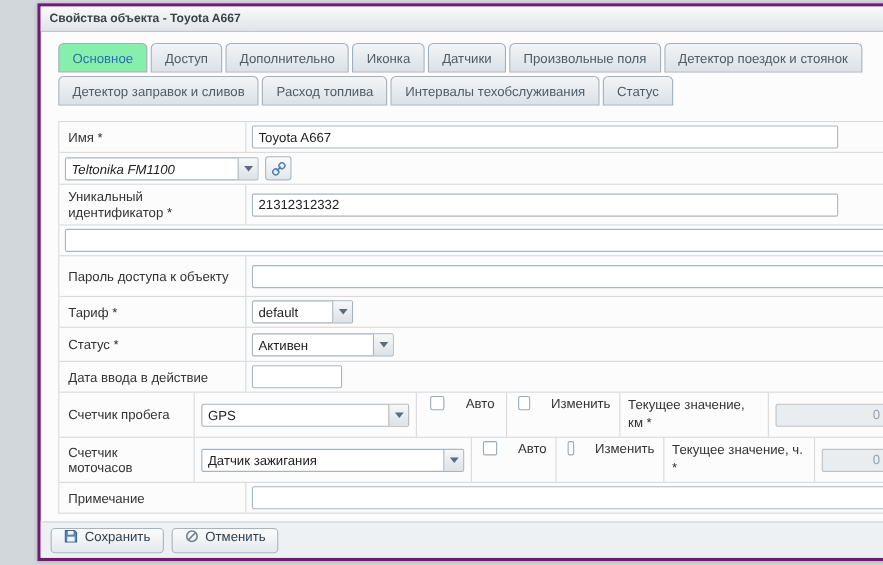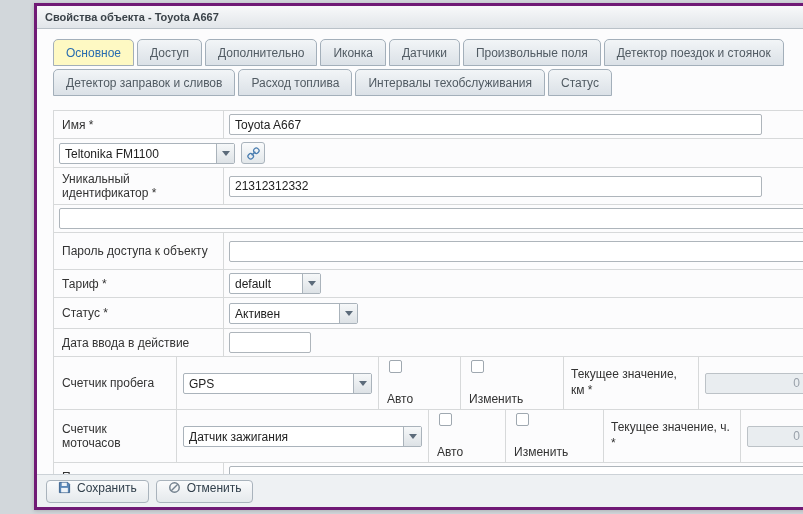--- a/index.html
+++ b/index.html
@@ -14,21 +14,21 @@
   .title { flex:1; font-size:11px; font-weight:bold; color:#3b4349; }
   .close { font-size:14px; color:#68727b; cursor:pointer; line-height:1; padding:0 2px; }
 
   .content { padding:10px 14px 0 16px; }
 
   .tabrow { display:flex; }
   .tabrow + .tabrow { margin-top:3px; }
   .tab { padding:6px 12px 5px; margin-right:3px; font-size:12px; color:#515b63;
     background:linear-gradient(#f2f5f7,#dbe1e7); border:1px solid #a3afba;
     border-radius:5px 5px 0 0; cursor:pointer; white-space:nowrap; }
-  .tab.active { background:#fef9c3; color:#2a6db0; }
+  .tab.active { background:#86efac; color:#2a6db0; }
 
   .form { margin-top:14px; border:1px solid #d7d9da; }
   .frow { display:flex; border-bottom:1px solid #d7d9da; min-height:27px; align-items:stretch; }
   .frow:last-child { border-bottom:none; }
   .frow.tall { min-height:37px; }
   .lbl { width:170px; padding:4px 8px; border-right:1px solid #d7d9da;
     font-size:12px; color:#333; display:flex; align-items:center; }
   .fld { flex:1; padding:3px 5px; display:flex; align-items:center; gap:6px; }
 
   .txt { height:21px; border:1px solid #aeb5bb; border-radius:2px; background:#fff;
@@ -37,31 +37,31 @@
   .wfull { flex:1; }
   .w82 { width:82px; }
 
   .combo { display:inline-flex; height:21px; border:1px solid #aab3bb; border-radius:2px;
     background:#fff; align-items:stretch; cursor:pointer; }
   .combo-text { flex:1; font-size:12px; color:#222; padding:3px 5px; white-space:nowrap; overflow:hidden; }
   .combo-btn { width:18px; border-left:1px solid #aab3bb;
     background:linear-gradient(#f6f8f9,#dde2e6); display:flex; align-items:center; justify-content:center; }
   .arrow { width:0; height:0; border-left:4px solid transparent; border-right:4px solid transparent;
     border-top:5px solid #5c6b7a; }
-  .w176{width:176px;} .w92{width:92px;} .w129{width:129px;} .w189{width:189px;} .w240{width:240px;}
+  .w176{width:176px;font-style:italic;} .w92{width:92px;} .w129{width:129px;} .w189{width:189px;} .w240{width:240px;}
 
   .sq-btn { width:24px; height:22px; border:1px solid #a9b3bc; border-radius:3px;
     background:linear-gradient(#fafbfc,#e2e7ea); display:flex; align-items:center; justify-content:center; cursor:pointer; }
 
   .counter > div { border-right:1px solid #d7d9da; }
   .counter > div:last-child { border-right:none; }
   .counter { min-height:41px; }
   .clbl { width:123px; padding:4px 8px; font-size:12px; color:#333; display:flex; align-items:center; }
   .ccombo { display:flex; align-items:center; padding:3px 6px; }
-  .ccheck { display:flex; flex-direction:column; justify-content:center; align-items:flex-start;
+  .ccheck { display:flex; justify-content:center; align-items:flex-start;
     padding:3px 8px; gap:19px; }
   .cb { width:13px; height:13px; border:1px solid #9fa8b0; border-radius:2px; background:#fff;
     margin-left:2px; cursor:pointer; }
   .cbl { font-size:12px; color:#333; }
   .ccur { font-size:12px; color:#333; padding:4px 7px; display:flex; align-items:center; line-height:1.3; }
   .cval { flex:1; display:flex; align-items:center; padding:3px 6px; justify-content:flex-end; }
   .num { height:21px; border:1px solid #bcc2c7; border-radius:2px; background:#e9edf0;
     color:#99a1aa; font-family:inherit; font-size:12px; text-align:right; padding:2px 5px; width:100%; }
   .r1 .cell-combo{width:202px;} .r1 .cell-auto{width:82px;} .r1 .cell-edit{width:103px;} .r1 .cell-cur{width:135px;}
   .r2 .cell-combo{width:252px;} .r2 .cell-auto{width:77px;} .r2 .cell-edit{width:98px;} .r2 .cell-cur{width:137px;}

